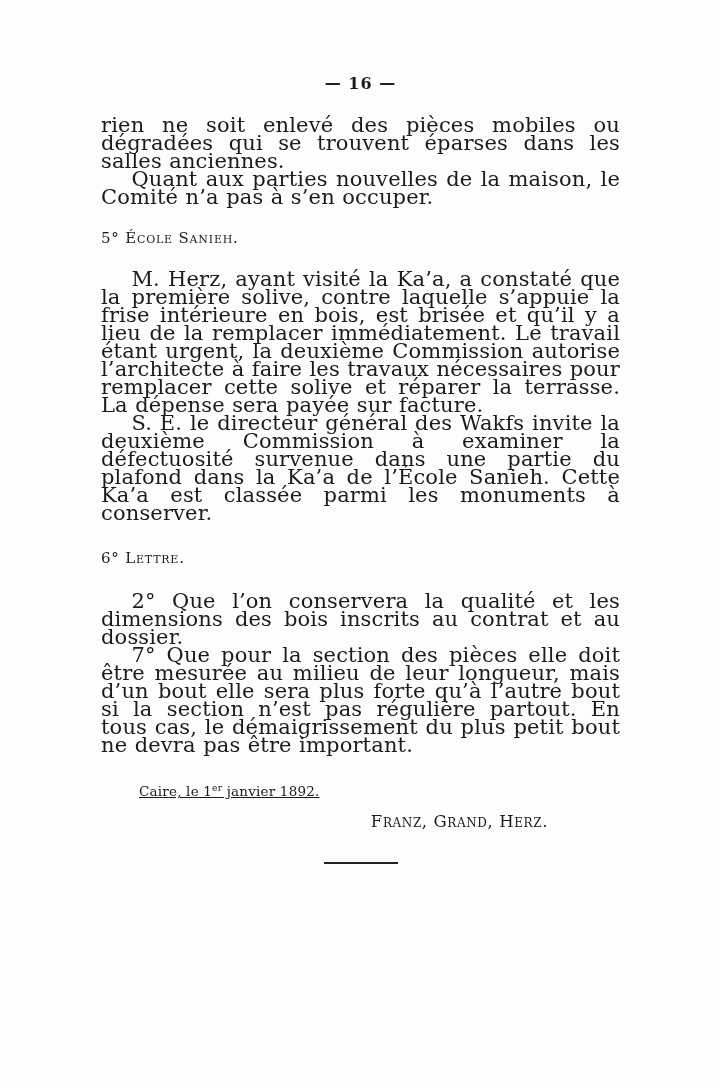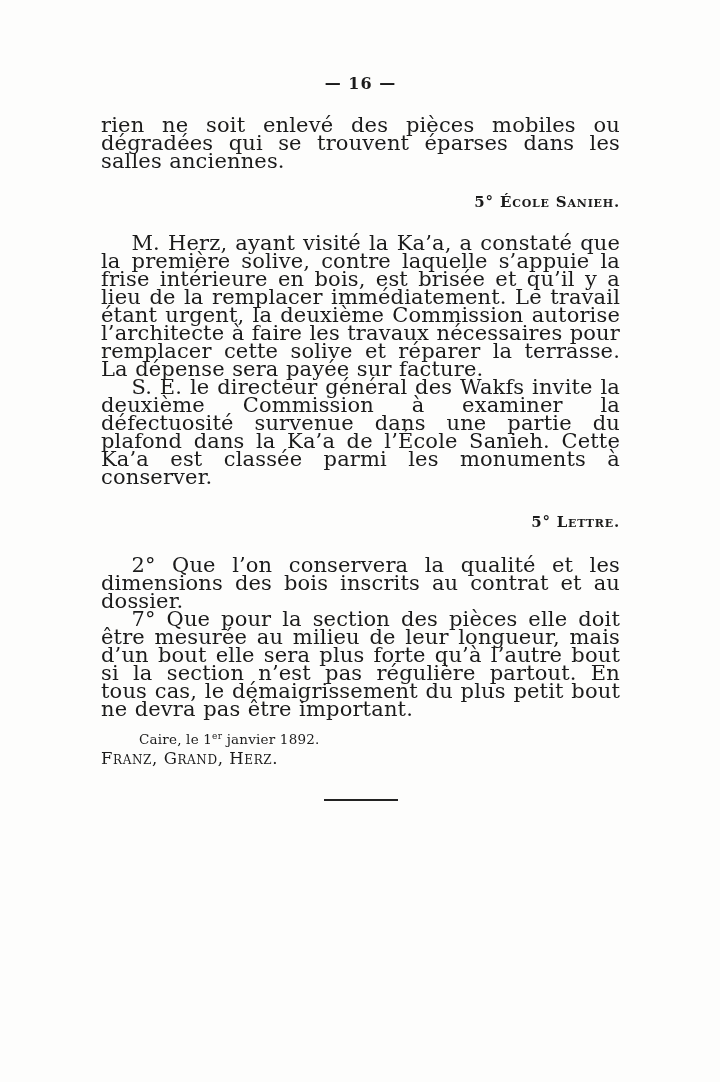--- a/index.html
+++ b/index.html
@@ -29,47 +29,49 @@
   .para {
     font-size: 21px;
     line-height: 18px;
     text-align: justify;
     text-indent: 1.45em;
     letter-spacing: 0.15px;
     word-spacing: 0.6px;
   }
   .para.noindent { text-indent: 0; }
   .heading {
-    text-align: right;
-    font-weight: bold;
+    text-align: left;
+    font-weight: normal;
     font-variant: small-caps;
     font-size: 15px;
     line-height: 16px;
     letter-spacing: 0.8px;
     margin-top: 24px;
     margin-bottom: 24px;
   }
   .heading.second {
     margin-top: 28px;
     margin-bottom: 26px;
   }
   .dateline {
-    margin-top: 12px;
+    margin-top: 28px;
     margin-left: 38px;
     font-size: 13.5px;
     line-height: 18px;
     letter-spacing: 0.2px;
+    text-decoration: underline;
   }
   .dateline sup {
     font-size: 9px;
     vertical-align: super;
     line-height: 0;
   }
   .signature {
-    margin-top: 1px;
+    margin-top: 12px;
+    text-align: right;
     padding-right: 72px;
     font-variant: small-caps;
     font-size: 16.5px;
     line-height: 20px;
     letter-spacing: 0.6px;
   }
   .end-rule {
     width: 74px;
     border-top: 2px solid #222;
     margin: 30px auto 0;
@@ -77,28 +79,29 @@
 </style>
 </head>
 <body>
 
 <div class="page">
 
   <div class="page-number">— 16 —</div>
 
   <p class="para noindent">rien ne soit enlevé des pièces mobiles ou dégradées qui se trouvent éparses dans les salles anciennes.</p>
 
+  <p class="para">Quant aux parties nouvelles de la maison, le Comité n’a pas à s’en occuper.</p>
 
   <h2 class="heading">5° École Sanieh.</h2>
 
   <p class="para">M. Herz, ayant visité la Ka’a, a constaté que la première solive, contre laquelle s’appuie la frise intérieure en bois, est brisée et qu’il y a lieu de la remplacer immédiatement. Le travail étant urgent, la deuxième Commission autorise l’architecte à faire les travaux nécessaires pour remplacer cette solive et réparer la terrasse. La dépense sera payée sur facture.</p>
 
   <p class="para">S. E. le directeur général des Wakfs invite la deuxième Commission à examiner la défectuosité survenue dans une partie du plafond dans la Ka’a de l’École Sanieh. Cette Ka’a est classée parmi les monuments à conserver.</p>
 
-  <h2 class="heading second">5° Lettre.</h2>
+  <h2 class="heading second">6° Lettre.</h2>
 
 
 
   <p class="para">2° Que l’on conservera la qualité et les dimensions des bois inscrits au contrat et au dossier.</p>
 
 
   <p class="para">7° Que pour la section des pièces elle doit être mesurée au milieu de leur longueur, mais d’un bout elle sera plus forte qu’à l’autre bout si la section n’est pas régulière partout. En tous cas, le démaigrissement du plus petit bout ne devra pas être important.</p>
 
   <div class="dateline">
     <span>Caire, le 1</span><sup>er</sup><span> janvier 1892.</span>

